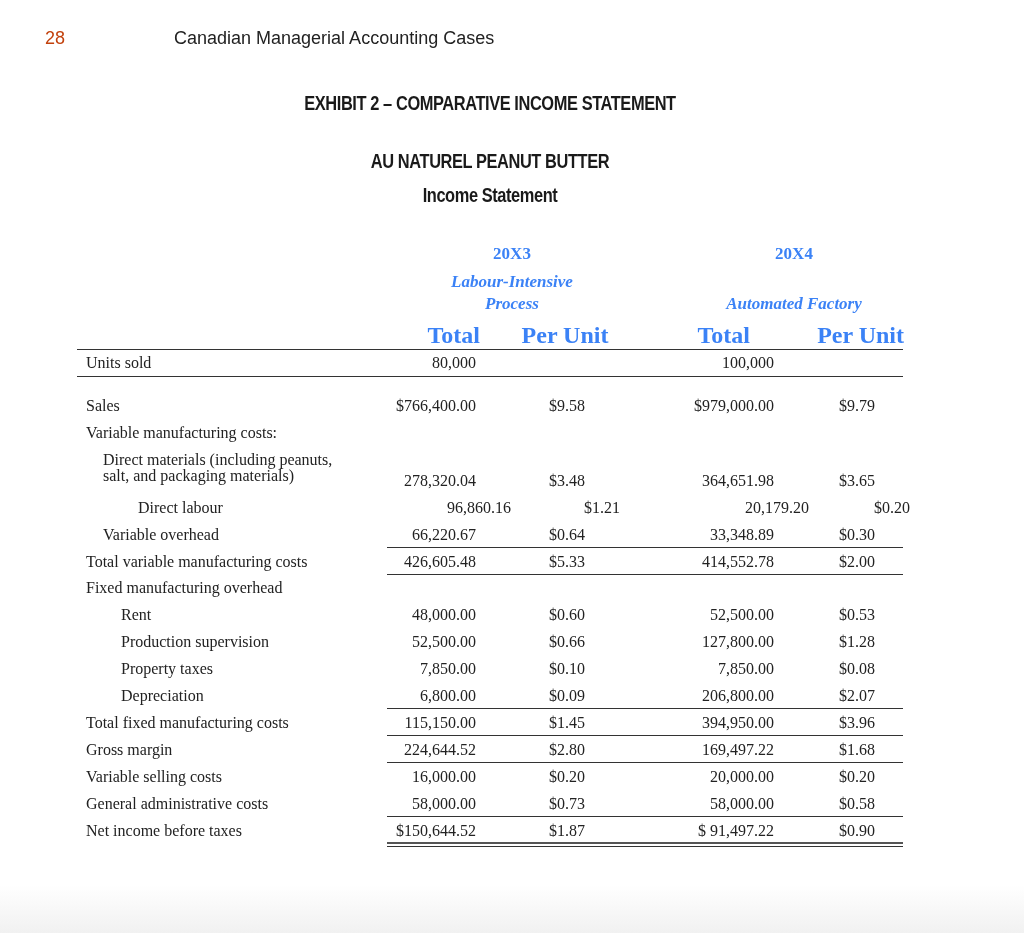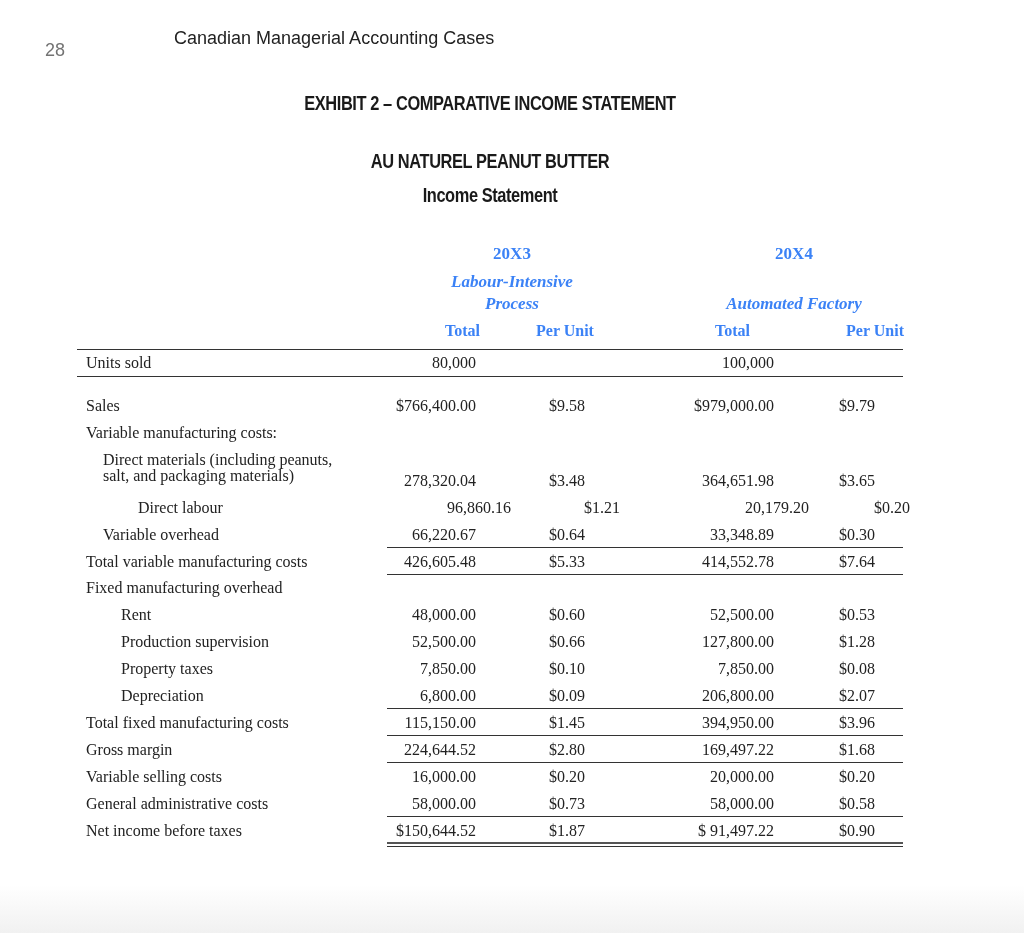--- a/index.html
+++ b/index.html
@@ -3,41 +3,41 @@
 <meta charset="utf-8">
 <style>
   html, body { margin: 0; padding: 0; }
   body {
     width: 1024px; height: 933px; position: relative; overflow: hidden;
     background: linear-gradient(to bottom, #ffffff 0px, #ffffff 885px, #f1f1f1 933px);
     color: #1a1a1a;
   }
   .page-num {
     position: absolute; left: 45px; top: 28px;
-    font-family: "Liberation Sans", sans-serif; font-size: 18px; color: #737373; margin-top: 12px;
+    font-family: "Liberation Sans", sans-serif; font-size: 18px; color: #c2410c;
   }
   .running-head {
     position: absolute; left: 174px; top: 28px;
     font-family: "Liberation Sans", sans-serif; font-size: 18px; color: #222;
   }
   .cond {
     position: absolute; left: 0; width: 980px; text-align: center;
     font-family: "Liberation Sans", sans-serif; font-weight: bold; color: #1a1a1a;
     transform-origin: center; letter-spacing: -0.5px;
   }
   .exhibit { top: 92px; font-size: 20px; transform: scaleX(0.82); }
   .company { top: 150px; font-size: 20px; transform: scaleX(0.82); }
   .stmt { top: 184px; font-size: 20px; transform: scaleX(0.82); }
   .hdr {
     position: absolute; font-family: "Liberation Serif", serif;
     font-weight: bold; color: #3b82f6; text-align: center; white-space: nowrap;
   }
   .yr { font-size: 17px; }
   .proc { font-size: 17px; font-style: italic; }
-  .colh { font-size: 16px; }
+  .colh { font-size: 24px; }
 
   .hline { position: absolute; height: 1px; background: #333; }
 
   .row { position: absolute; left: 0; width: 1024px; height: 27px; font-family: "Liberation Serif", serif; font-size: 16px; color: #222; }
   .row .label { position: absolute; top: 0; white-space: nowrap; text-align: right; }
   .row .c1 { position: absolute; right: calc(1024px - 476px); top: 0; white-space: nowrap; }
   .row .c2 { position: absolute; right: calc(1024px - 585px); top: 0; white-space: nowrap; }
   .row .c3 { position: absolute; right: calc(1024px - 774px); top: 0; white-space: nowrap; }
   .row .c4 { position: absolute; right: calc(1024px - 875px); top: 0; white-space: nowrap; }
   .l0 { left: 86px; }
@@ -120,21 +120,21 @@
   <span class="c2">$0.64</span>
   <span class="c3">33,348.89</span>
   <span class="c4">$0.30</span>
 </div>
 
 <div class="row" style="top:553px;text-decoration:underline;">
   <span class="label l0">Total variable manufacturing costs</span>
   <span class="c1">426,605.48</span>
   <span class="c2">$5.33</span>
   <span class="c3">414,552.78</span>
-  <span class="c4">$7.64</span>
+  <span class="c4">$2.00</span>
 </div>
 
 <div class="row" style="top:579px;">
   <span class="label l0">Fixed manufacturing overhead</span>
 </div>
 
 <div class="row" style="top:606px;">
   <span class="label l2">Rent</span>
   <span class="c1">48,000.00</span>
   <span class="c2">$0.60</span>

